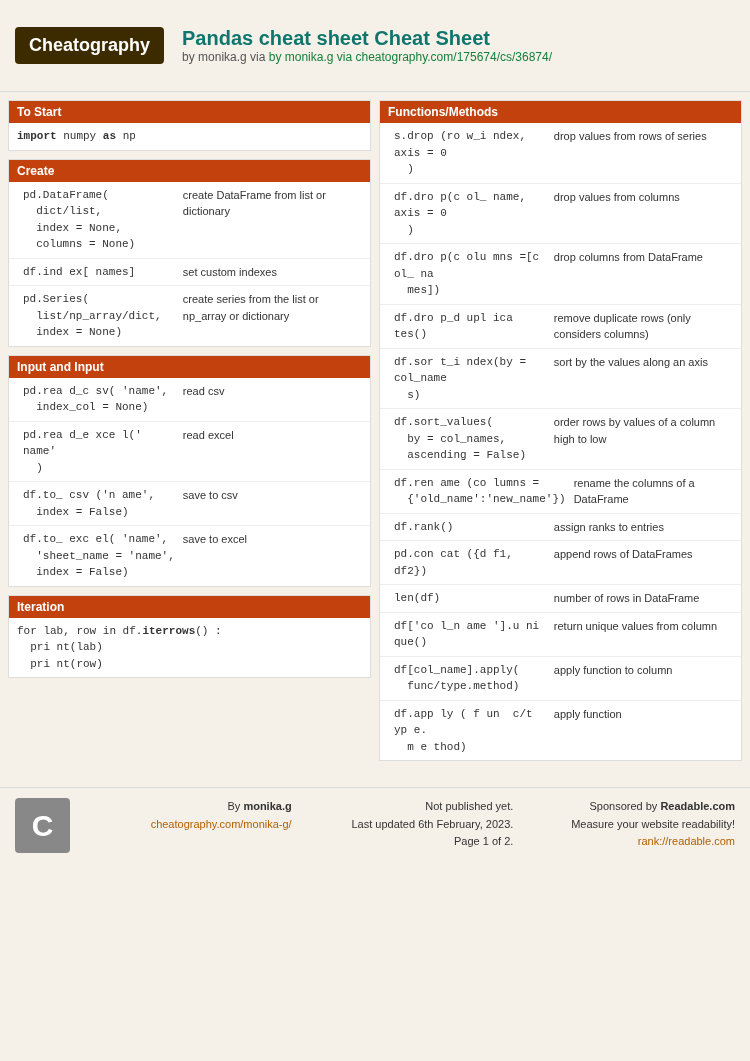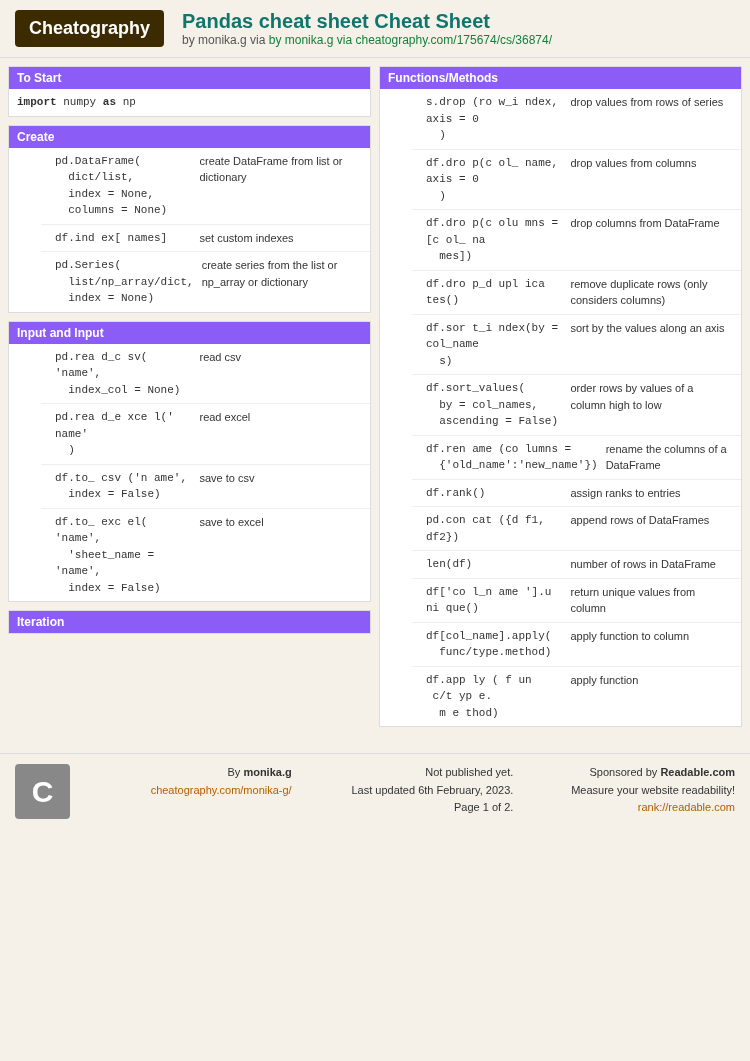--- a/index.html
+++ b/index.html
@@ -9,21 +9,21 @@
       font-size: 12px;
       color: #333;
       width: 750px;
       min-height: 1061px;
     }
 
     
     .header {
       display: flex;
       align-items: center;
-      padding: 10px 15px;
+      padding: 27px 15px;
       background: #f5f0e8;
       border-bottom: 1px solid #ddd;
     }
     .logo {
       background: #3d2b00;
       color: white;
       font-size: 18px;
       font-weight: bold;
       padding: 8px 14px;
       border-radius: 4px;
@@ -55,37 +55,36 @@
       flex: 1;
     }
 
     
     .section {
       margin-bottom: 8px;
       border: 1px solid #ddd;
       background: white;
     }
     .section-header {
-      background: #8b5cf6;
+      background: #c2410c;
       color: white;
       padding: 4px 8px;
       font-weight: bold;
       font-size: 12px;
     }
     .section-body {
       padding: 0;
     }
 
     
     .row {
       display: flex;
       border-bottom: 1px solid #eee;
       padding: 5px 14px;
       align-items: flex-start;
-      margin-left: 32px;
     }
     .row:last-child {
       border-bottom: none;
     }
 
     .code-cell {
       font-family: 'Courier New', monospace;
       font-size: 11px;
       flex: 0 0 48%;
       padding-right: 8px;
@@ -227,20 +226,27 @@
             &nbsp;&nbsp;'sheet_name = 'name',<br>
             &nbsp;&nbsp;index = False)
           </div>
           <div class="desc-cell">save to excel</div>
         </div>
       </div>
     </div>
 
     <div class="section">
       <div class="section-header">Iteration</div>
+      <div class="section-body">
+        <div class="code-block">
+          for lab, row in df.<span class="kw">iterrows</span>() :<br>
+          &nbsp;&nbsp;pri nt(lab)<br>
+          &nbsp;&nbsp;pri nt(row)
+        </div>
+      </div>
     </div>
 
   </div>
 
   <div class="col-right">
 
     <div class="section">
       <div class="section-header">Functions/Methods</div>
       <div class="section-body">
 

